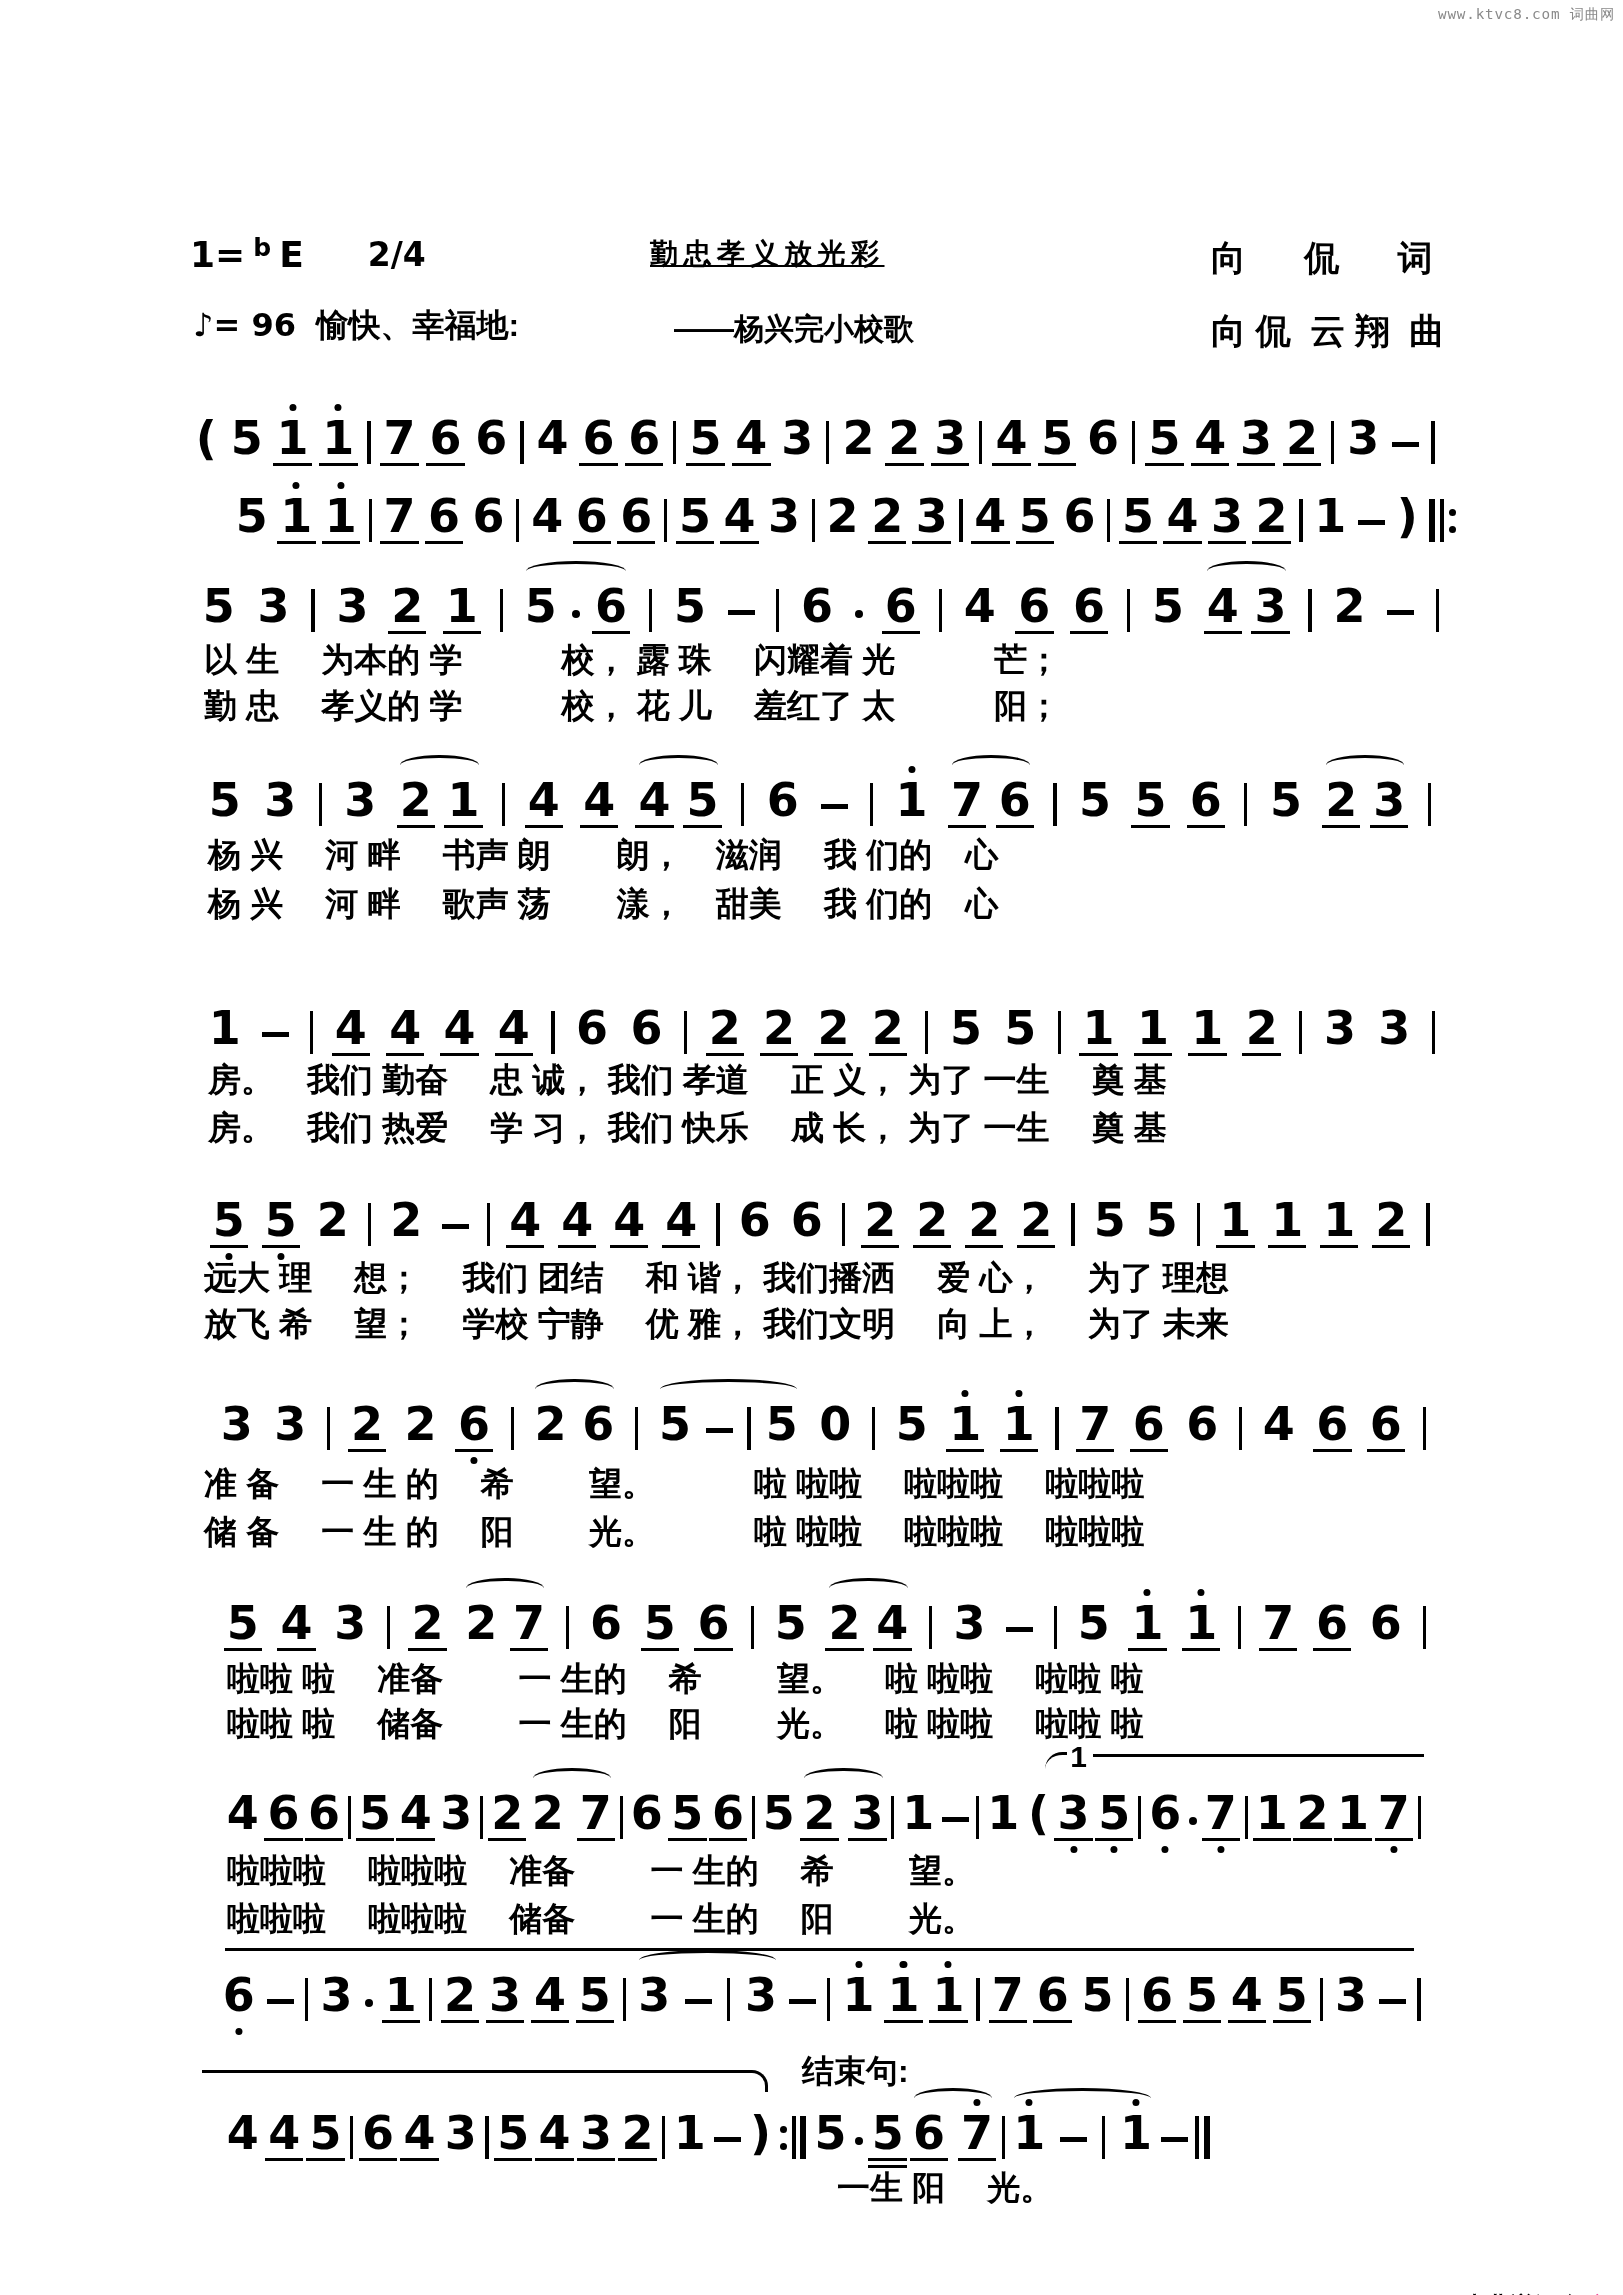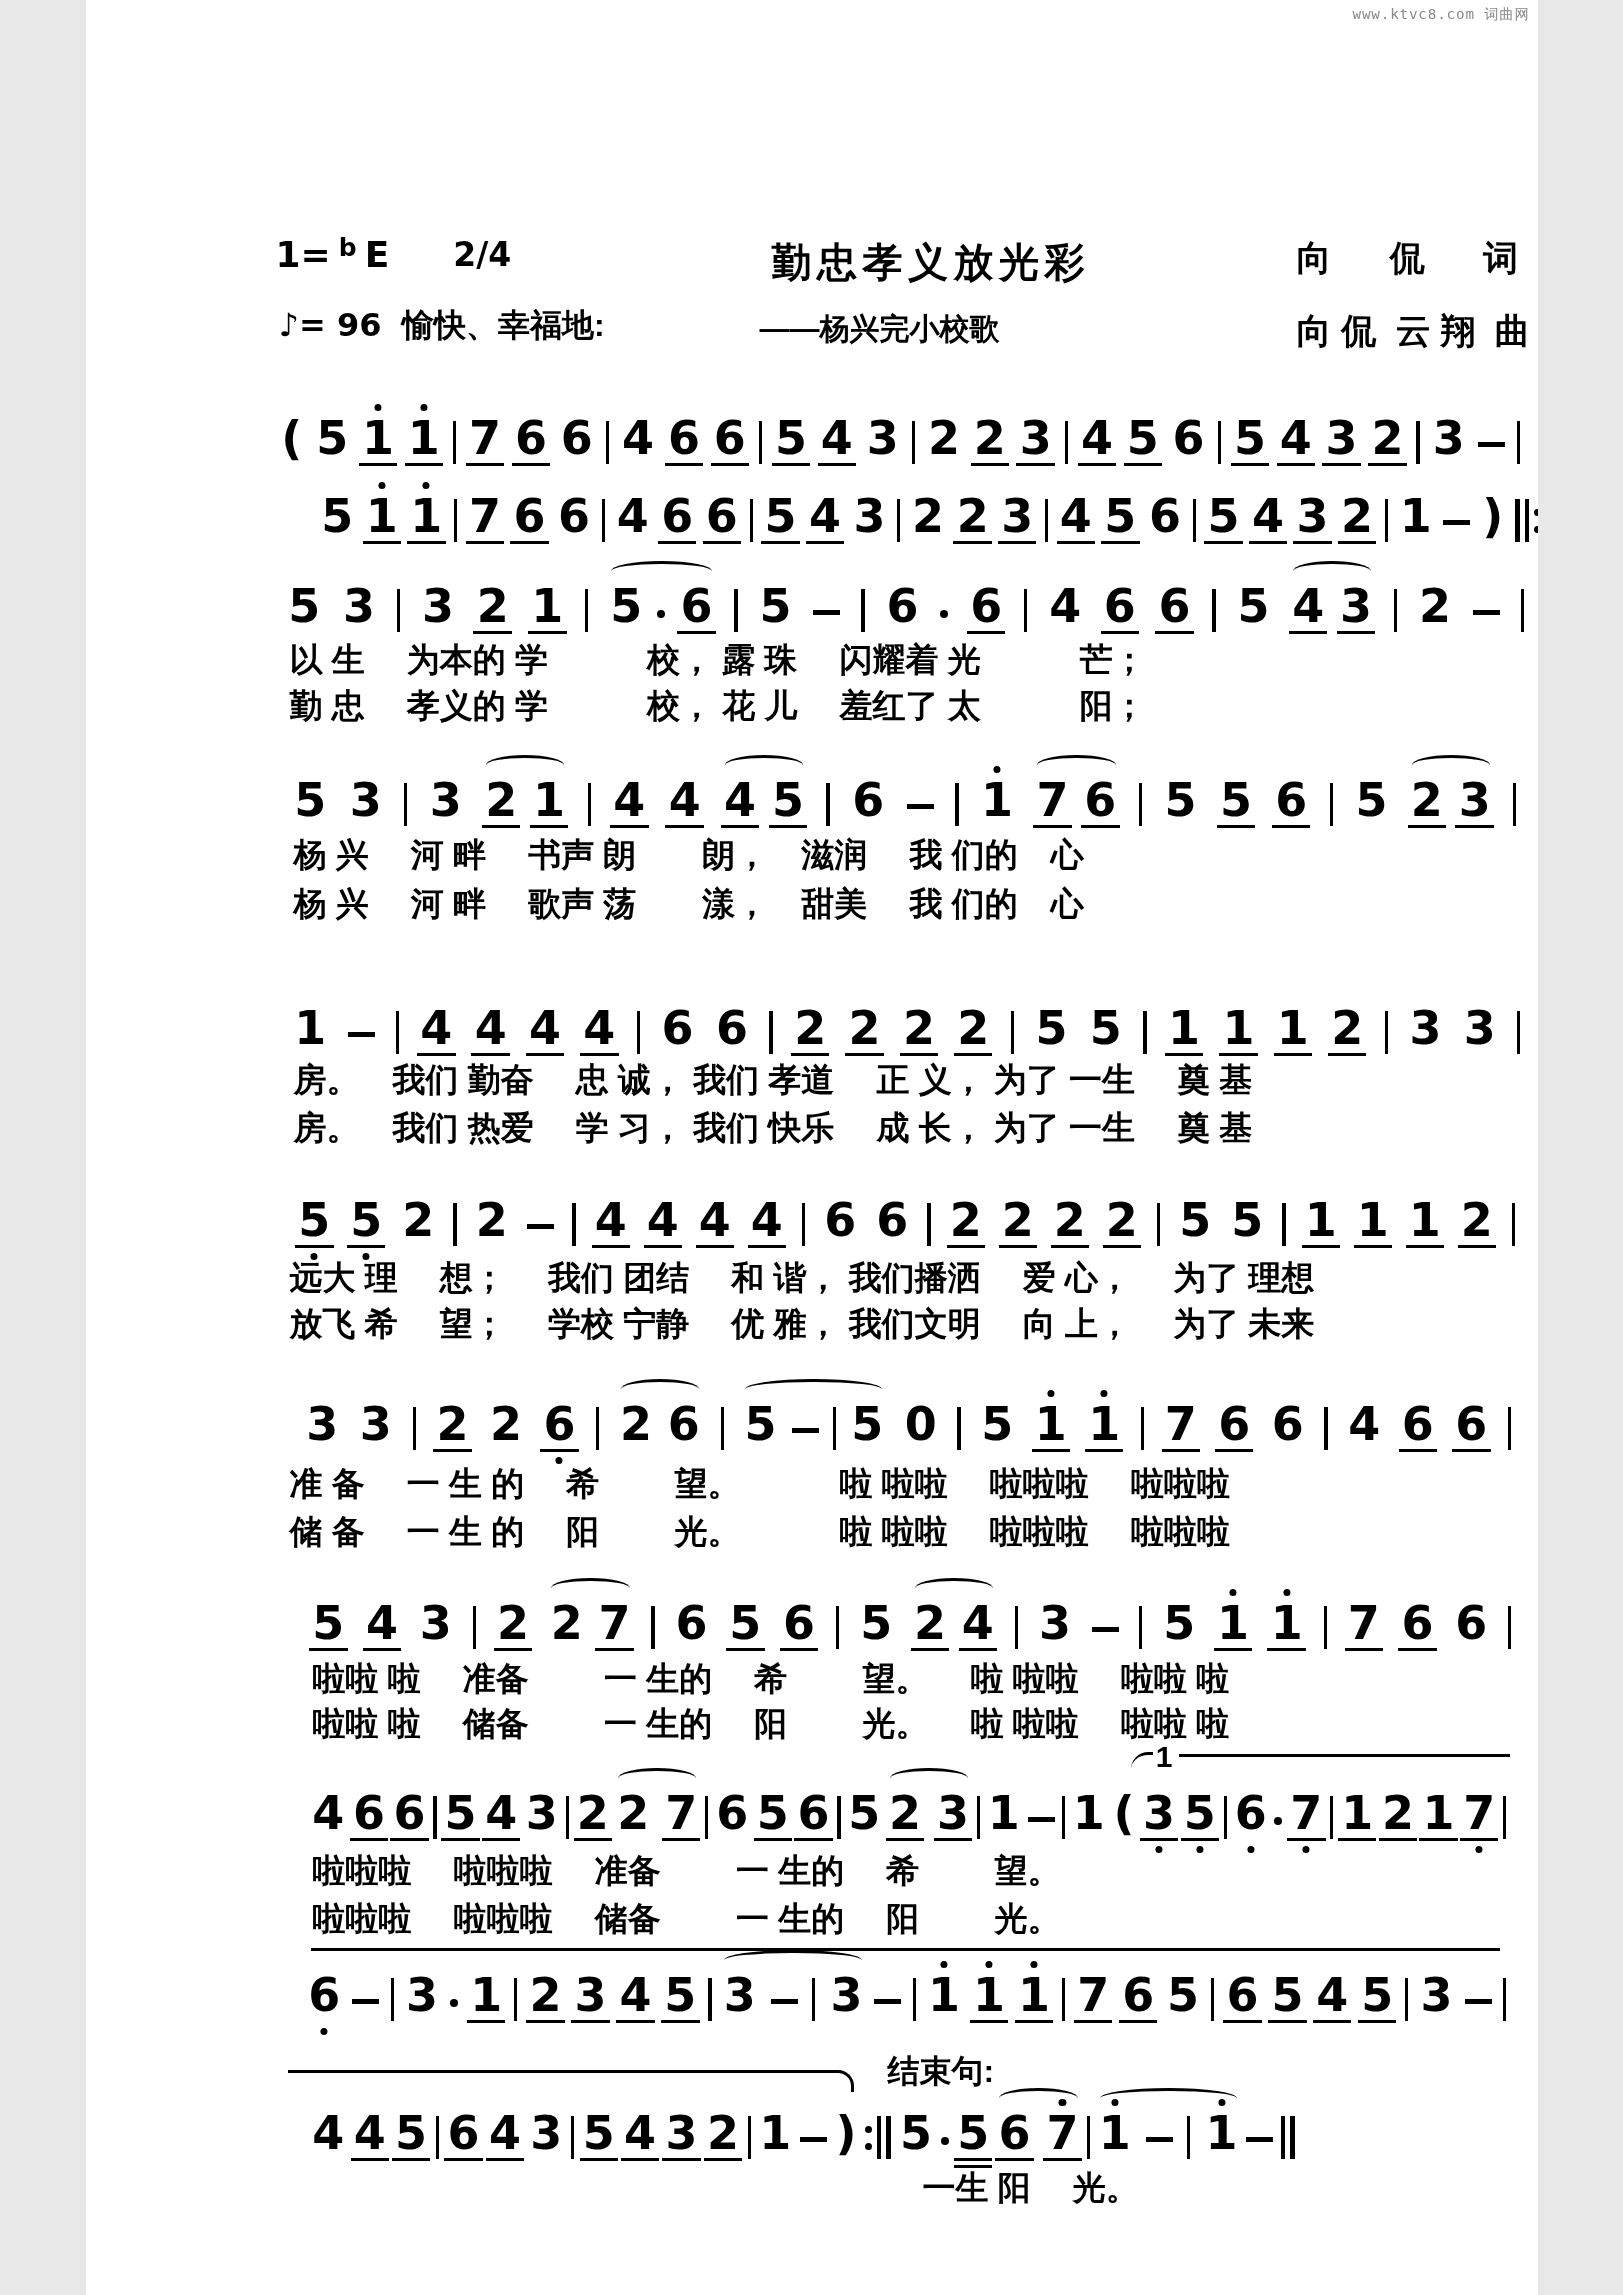--- a/index.html
+++ b/index.html
@@ -1,29 +1,29 @@
 <!DOCTYPE html>
 <html style="font-size:12.7px"><head>
 <meta charset="utf-8">
 <style>
   html,body{margin:0;padding:0;background:#e8e8e8;}
-  .page{position:relative;width:1452px;height:2295px;background:#ffffff;
+  .page{position:relative;width:1623px;height:2295px;background:#ffffff;
         font-family:"Liberation Sans",sans-serif;color:#000;overflow:hidden;margin:0 auto;}
 
   
   .watermark{position:absolute;top:4.8px;right:8px;font-family:"DejaVu Sans Mono",monospace;
              font-size:14.3px;color:#8a8a8a;letter-spacing:0.8px;}
   .keysig{position:absolute;left:190px;top:236px;display:flex;align-items:flex-end;gap:8px;
           font-family:"DejaVu Sans",sans-serif;font-weight:700;font-size:36px;line-height:38px;}
   .keysig .flat{font-size:25px;line-height:25px;transform:translateY(-14.3px);}
   .keysig .meter{margin-left:56px;font-size:33px;}
   .tempo-row{position:absolute;left:193px;top:308px;display:flex;align-items:flex-end;gap:20.6px;
              font-weight:700;font-size:32px;line-height:35px;}
   .tempo-row .note-glyph{font-family:"DejaVu Sans",sans-serif;}
-  .title{position:absolute;left:686px;top:235px;font-weight:700;font-size:40px;letter-spacing:5.5px;white-space:pre;}
+  .title{position:absolute;left:650px;top:235px;font-weight:700;font-size:28px;letter-spacing:5.5px;white-space:pre;text-decoration:underline;}
   .subtitle{position:absolute;left:674px;top:309px;font-weight:700;font-size:30px;white-space:pre;}
   .credit{position:absolute;left:1179px;font-weight:700;font-size:35px;white-space:pre;margin-left:32px;}
 
   
   .mline{position:absolute;display:flex;justify-content:space-between;align-items:flex-end;height:51px;}
   .note,.paren{position:relative;font-family:"DejaVu Sans",sans-serif;font-weight:700;
         font-size:46px;line-height:46px;padding:0 0.8px 4.8px;}
   .ul{position:absolute;left:-2.4px;right:-2.4px;bottom:0;height:3.2px;background:#000;}
   .ul2{bottom:-7.1px;}
   .hi::before{content:"";position:absolute;top:-11px;left:50%;transform:translateX(-50%);

